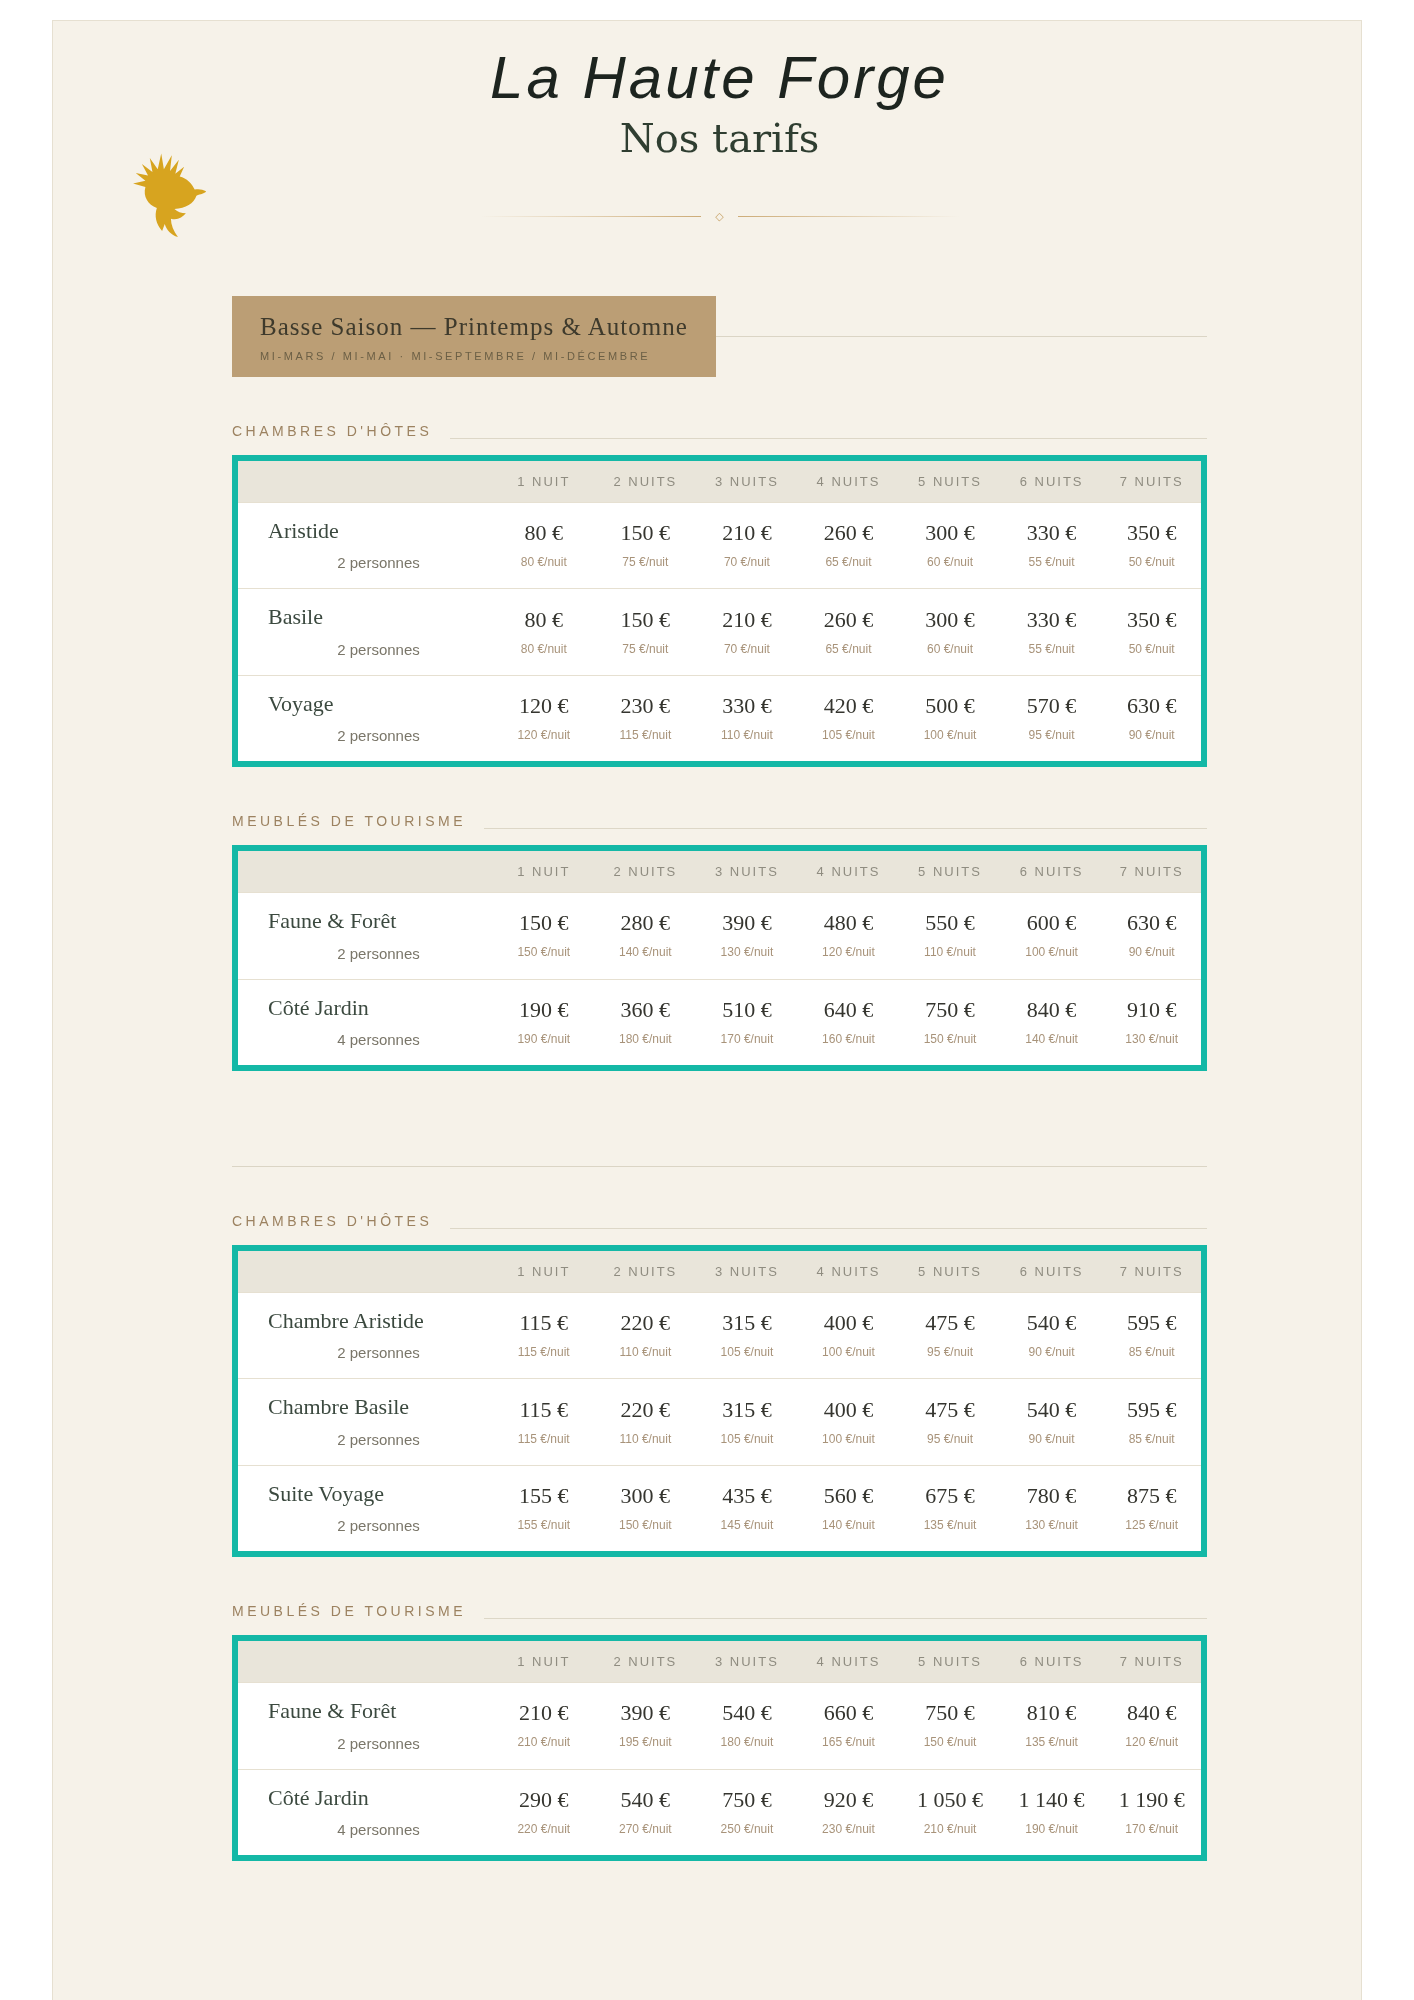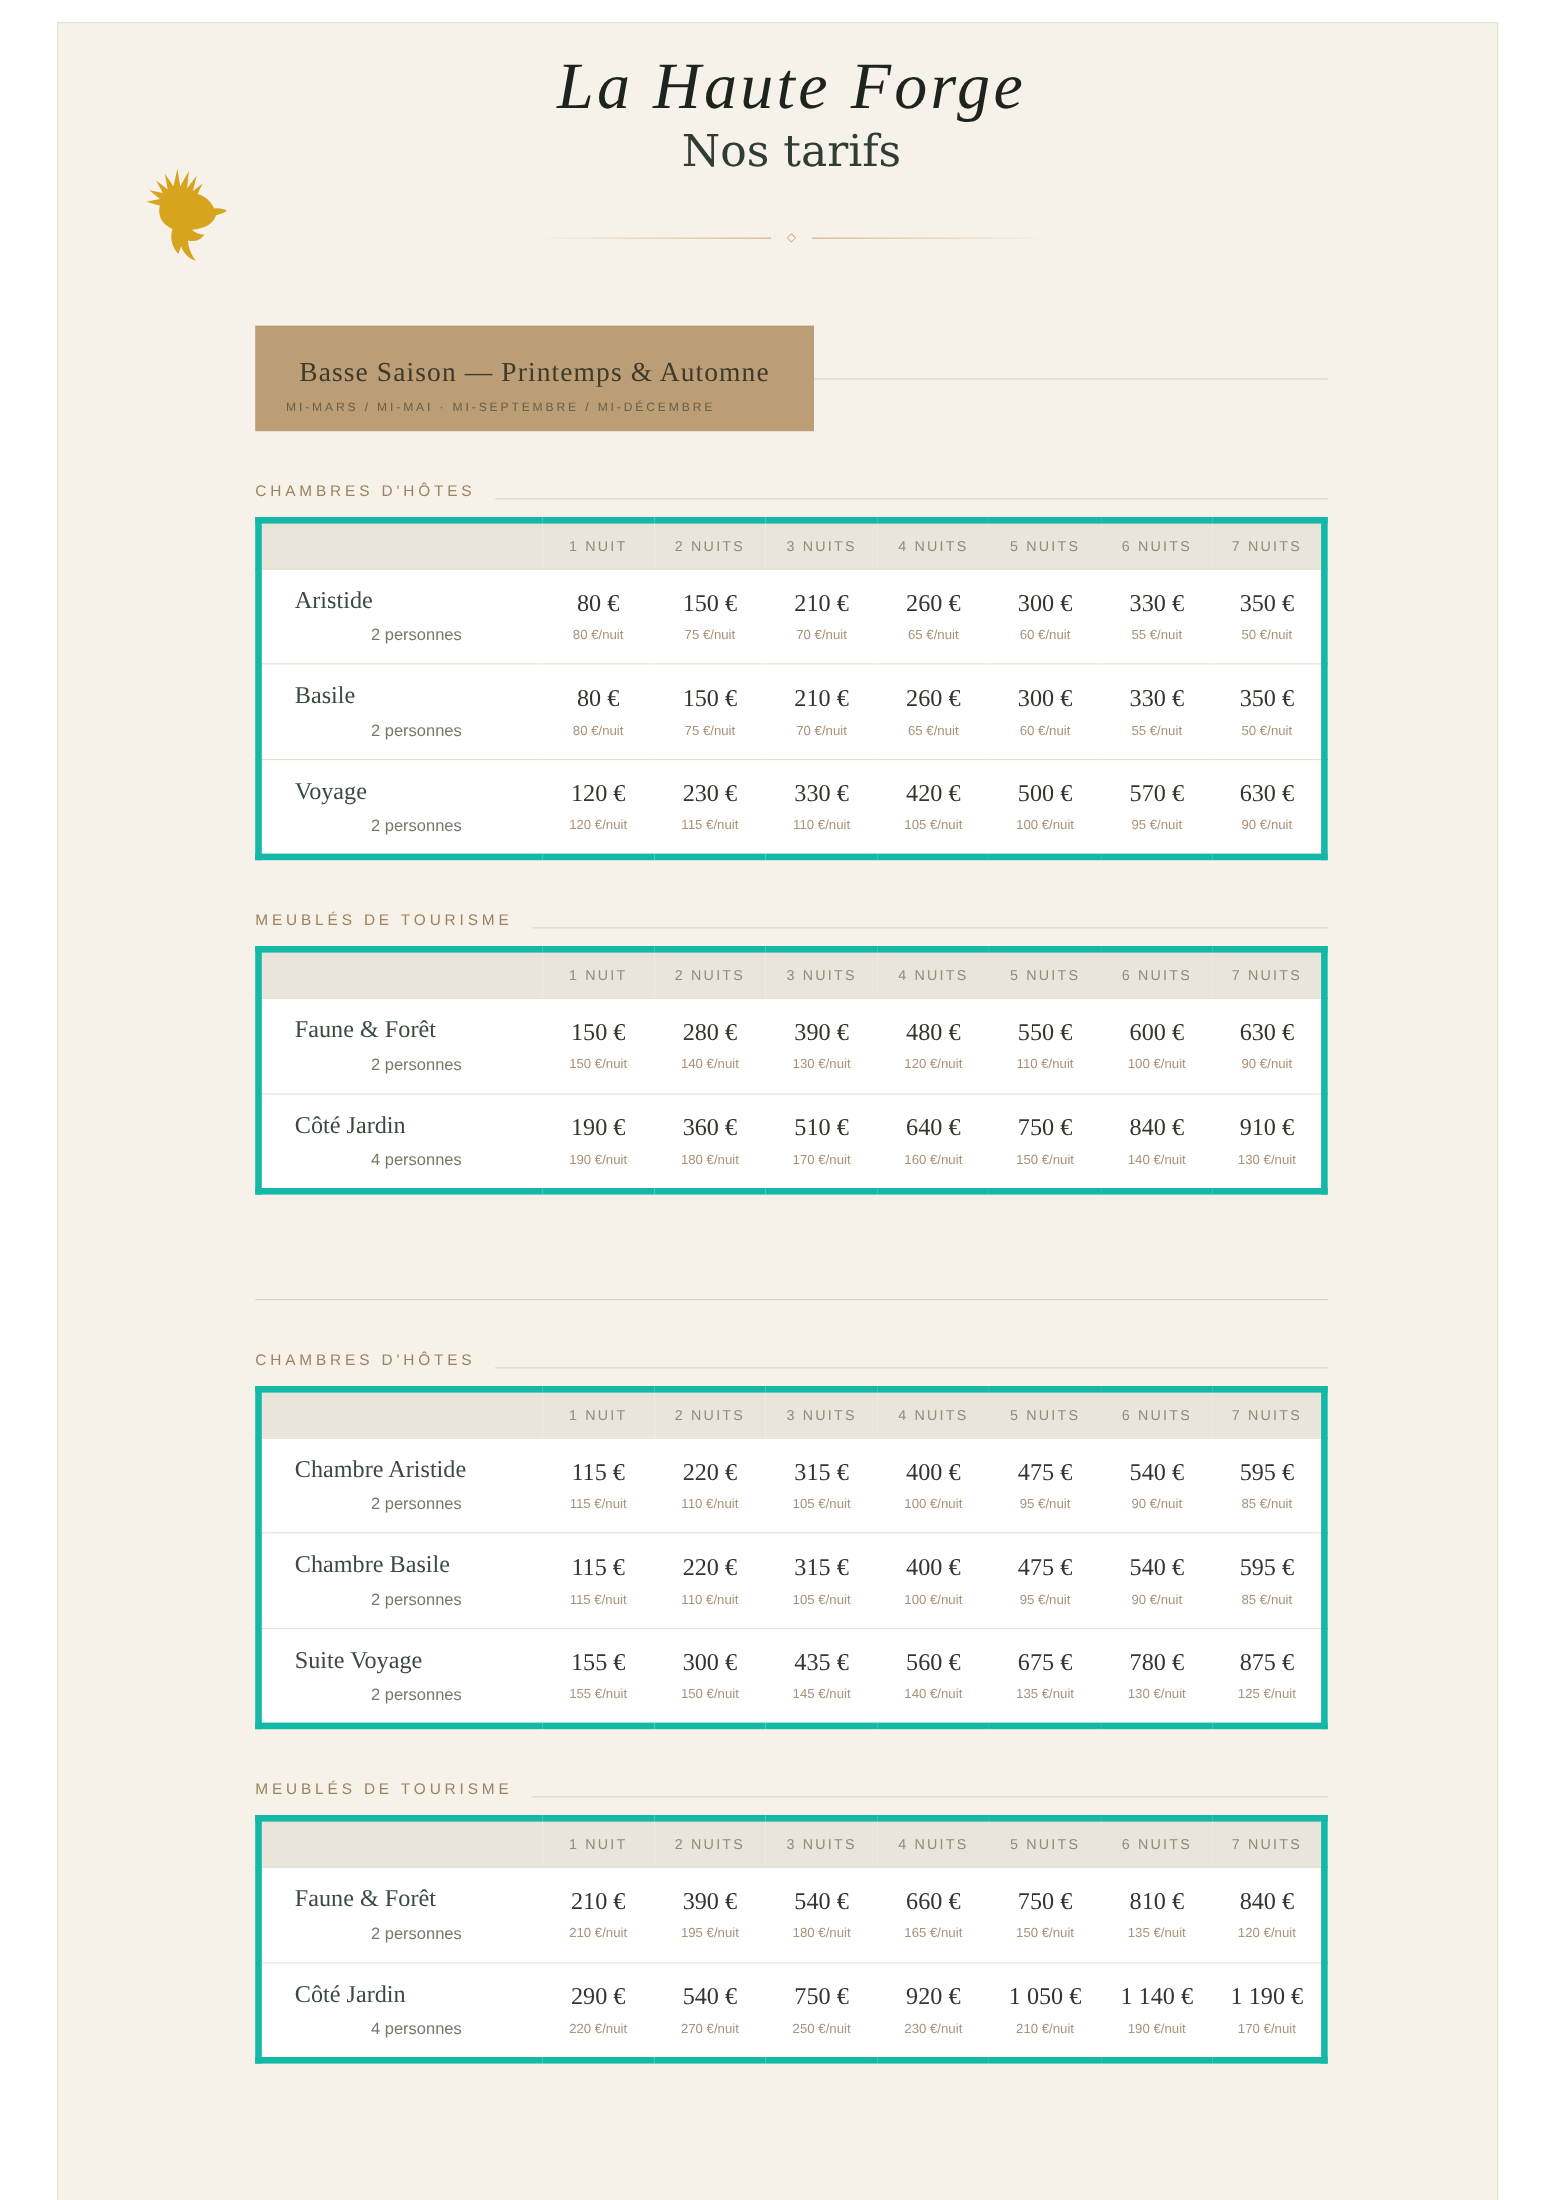--- a/index.html
+++ b/index.html
@@ -14,21 +14,21 @@
     min-height:1980px;
     background:#F6F2E9;
     border:1px solid #E6E0D1;
     border-bottom:none;
     padding:14px 154px 80px 179px;
     position:relative;
   }
   
   .header { text-align:center; position:relative; }
   .brand-title {
-    font-family:Liberation Serif, serif;
+    font-family:Liberation Sans, sans-serif;
     font-style:italic;
     font-weight:400;
     font-size:60px;
     letter-spacing:3px;
     color:#1D241F;
     margin:10px 0 0;
     line-height:1.1;
   }
   .page-subtitle {
     font-family:"DejaVu Serif", serif;
@@ -62,21 +62,21 @@
     background:#BB9E75;
     padding:17px 28px 15px;
     flex:0 0 auto;
   }
   .season-title {
     font-family:"Liberation Serif", serif;
     font-weight:400;
     font-size:25px;
     color:#3E3A2C;
     letter-spacing:1px;
-    margin:12px;
+    margin:0;
   }
   .season-dates {
     font-size:11px;
     color:#6B5F45;
     letter-spacing:2.6px;
     margin-top:9px;
   }
   .season-banner-line { flex:1 1 auto; height:1px; background:#DBD5C5; }
   
   .group { margin-top:46px; }

